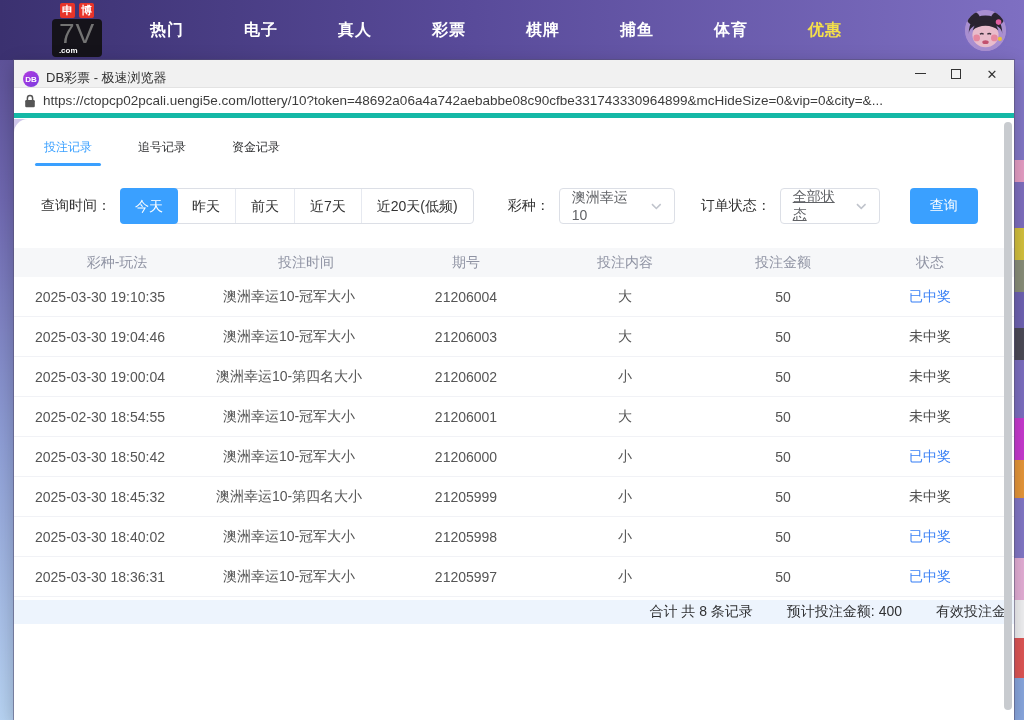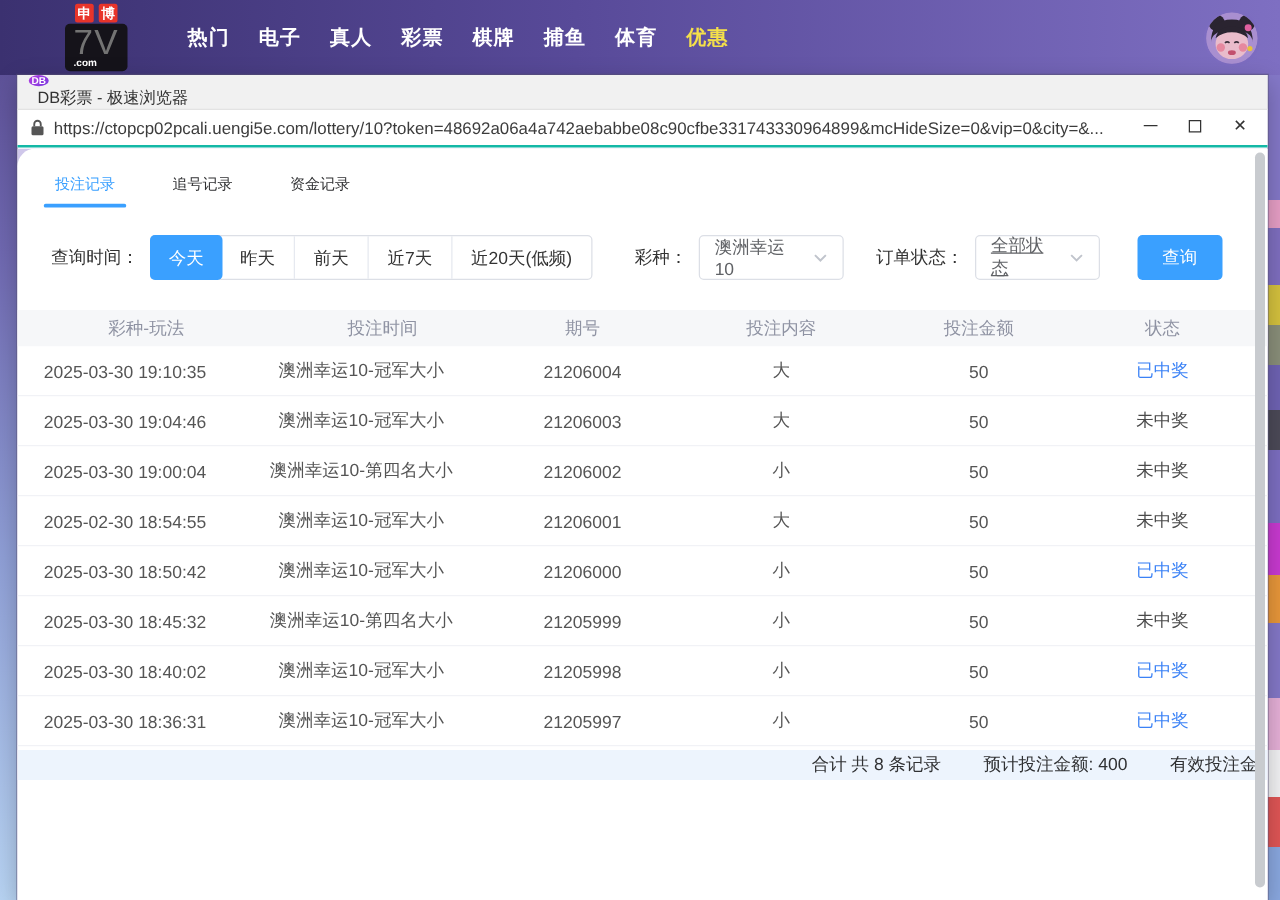--- a/index.html
+++ b/index.html
@@ -20,42 +20,42 @@
   .navbar { position:absolute; left:0; top:0; width:1024px; height:60px;
     background:linear-gradient(90deg,#3b3170 0%,#584a99 45%,#7e6fc2 100%);
     display:flex; align-items:center; padding:0 14px 0 44px; }
   .logo { width:66px; margin-right:40px; display:flex; flex-direction:column; align-items:center; cursor:pointer; }
   .logo-top { display:flex; gap:4px; margin-bottom:1px; }
   .logo-sq { width:15px; height:15px; background:#e8342a; color:#fff; font-size:11px; font-weight:bold;
     display:flex; align-items:center; justify-content:center; border-radius:2px; }
   .logo-main { background:#15131a; border-radius:4px; padding:1px 7px 2px; line-height:1; text-align:left; }
   .logo-7v { color:#737373; font-size:28px; font-weight:400; letter-spacing:1px; }
   .logo-sub { display:block; color:#fff; font-size:8px; font-weight:bold; margin-top:-1px; }
-  .nav-items { display:flex; align-items:center; gap:23px; }
+  .nav-items { display:flex; align-items:center; gap:60px; }
   .nav-item { color:#fff; font-size:16px; font-weight:bold; letter-spacing:1px; cursor:pointer; }
   .nav-item.highlight { color:#f5e04a; }
   .avatar { margin-left:auto; margin-right:2px; width:45px; height:45px; border-radius:50%;
     overflow:hidden; border:2px solid #7c6cc0; cursor:pointer; background:#a98fd0; }
 
   
   .window { position:absolute; left:14px; top:60px; width:1000px; height:660px; background:#fff;
     box-shadow:0 0 0 1px rgba(85,80,115,.55), 0 6px 18px rgba(0,0,0,.25); }
   .titlebar { height:28px; background:#f1f1f1; border-bottom:1px solid #e3e3e3;
-    display:flex; align-items:flex-start; padding:0 4px 0 9px;flex-direction:column; }
+    display:flex; align-items:flex-end; padding:0 4px 0 9px; }
   .db-icon { width:16px; height:16px; border-radius:50%;
     background:linear-gradient(135deg,#b13be0,#7a3be0);
     color:#fff; font-size:8px; font-weight:bold; display:flex; align-items:center; justify-content:center; }
   .win-title { font-size:13px; color:#333; margin-left:7px; }
   .win-controls { margin-left:auto; display:flex; }
   .wc { width:36px; height:27px; display:flex; align-items:center; justify-content:center; cursor:pointer; }
   .glyph-min { width:11px; border-top:1px solid #333; }
   .glyph-max { width:10px; height:10px; border:1px solid #333; }
   .glyph-close::before { content:"✕"; font-size:13px; color:#333; }
 
-  .urlbar { height:30px; background:#fff; border-bottom:2px solid #14b8a6;
+  .urlbar { height:30px; background:#fff; border-bottom:5px solid #14b8a6;
     display:flex; align-items:center; padding:0 10px; cursor:text; }
   .url-text { font-size:13.5px; color:#3c3c3c; white-space:nowrap; overflow:hidden; margin-left:7px; }
 
   .content { position:absolute; top:59px; left:0; right:0; bottom:0; background:#cfc7ea; }
   .panel { position:absolute; inset:0; background:#fff; border-top-left-radius:14px; overflow:hidden; }
 
   
   .tabs { display:flex; gap:40px; padding:16px 0 0 27px; }
   .tab { position:relative; font-size:12px; color:#303133; padding:4px 3px 12px; cursor:pointer; }
   .tab.active { color:#3aa0ff; }

